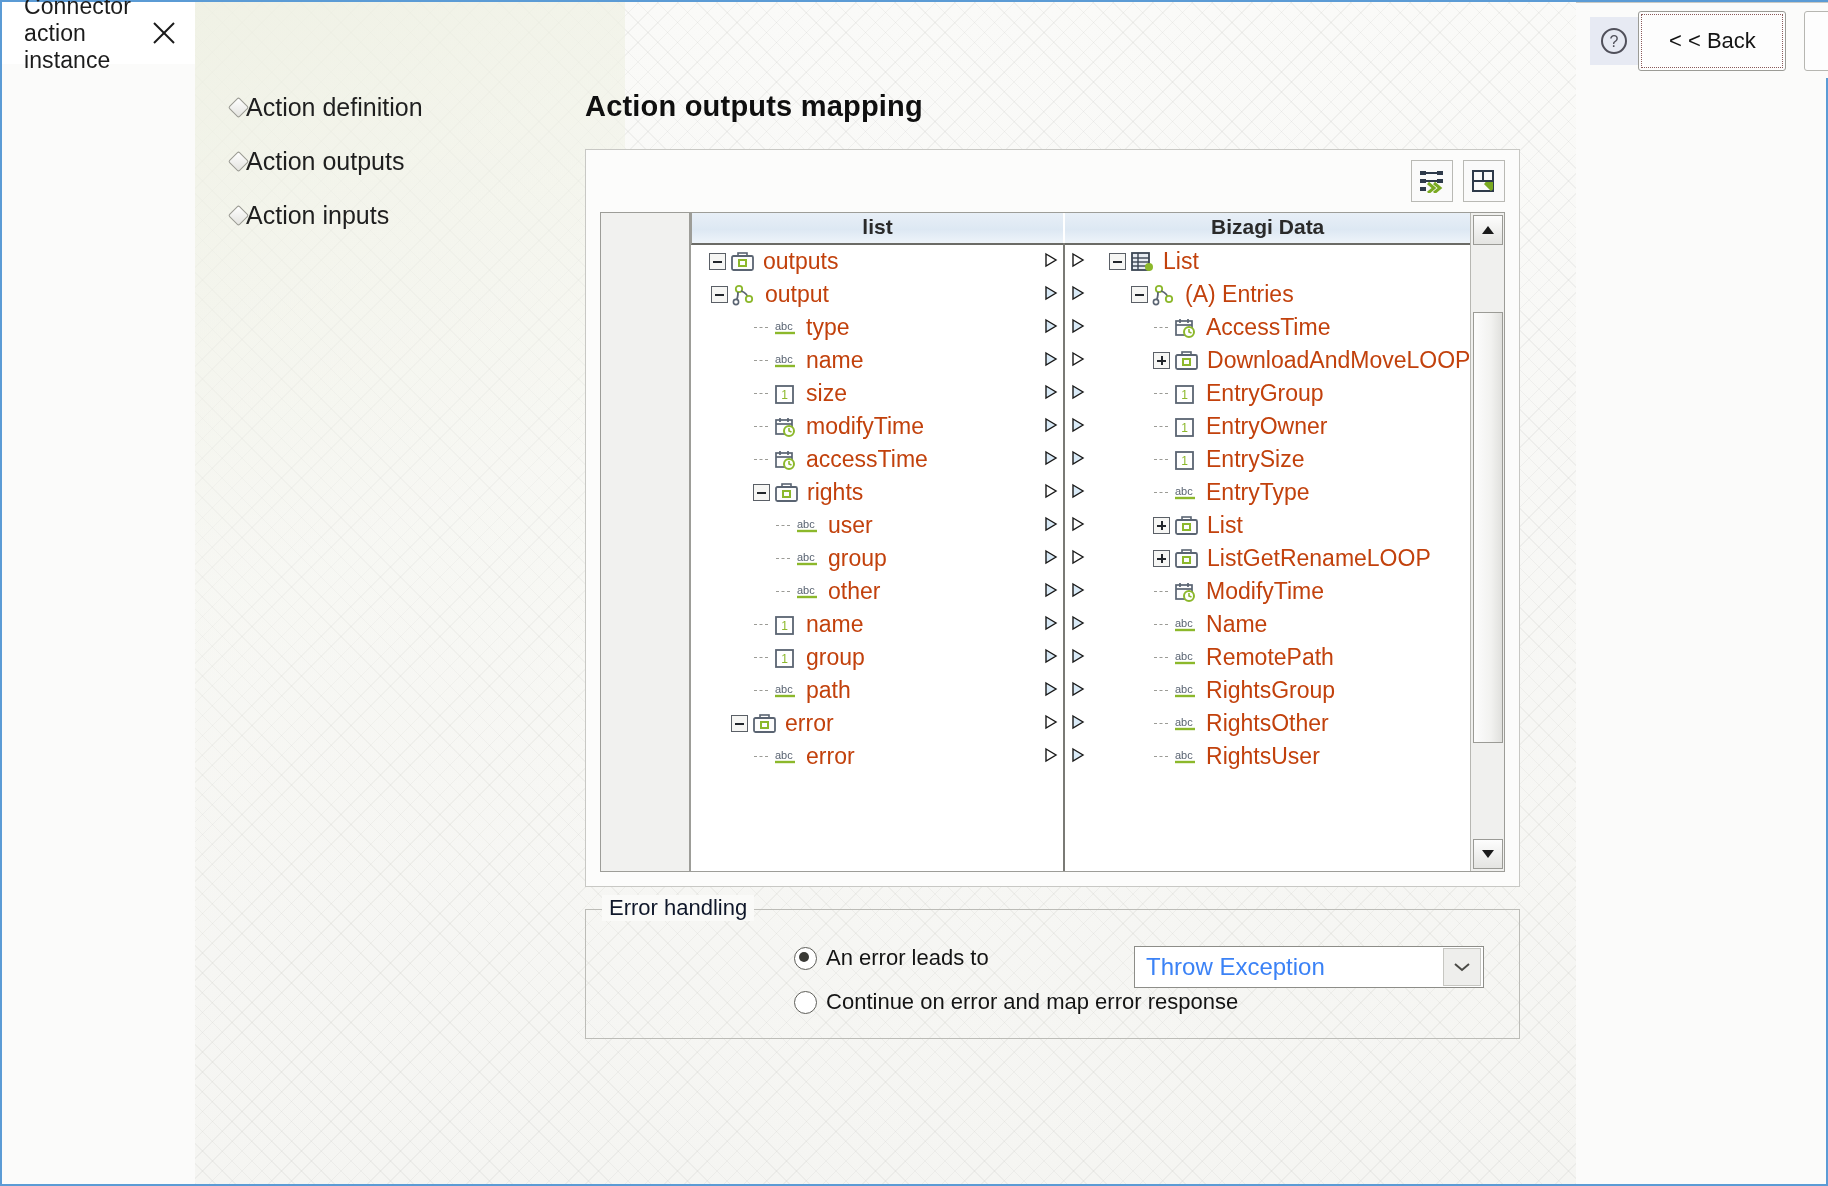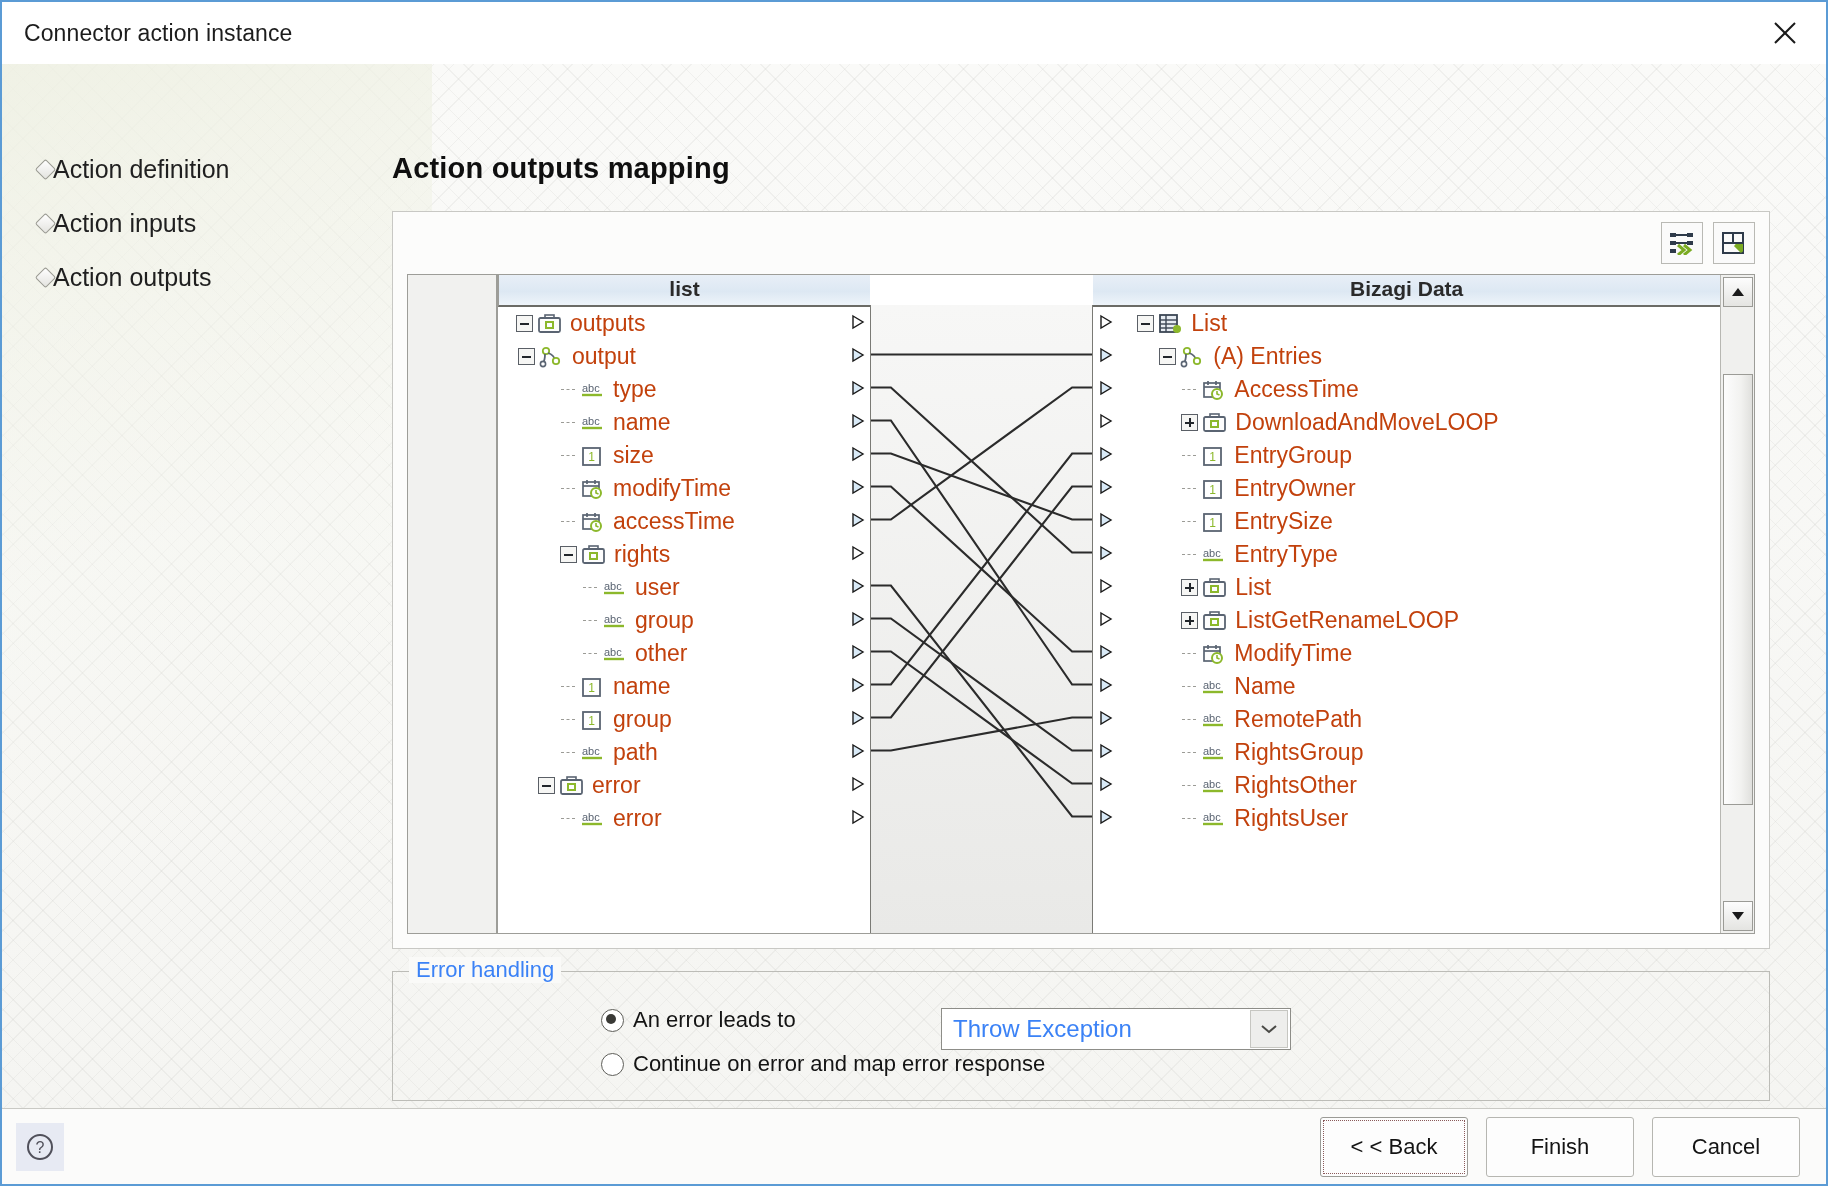--- a/index.html
+++ b/index.html
@@ -7,21 +7,21 @@
     width:1828px;height:1186px;overflow:hidden;
     font-family:"Liberation Sans",sans-serif;
     font-size:21px;color:#1a1a1a;
     background:#f4f4f2;
   }
   .window{
     position:absolute;inset:0;
     border:2px solid #5b9bd5;
     box-sizing:border-box;
     background:#fbfbfa;
-    display:flex;flex-direction:column;
+    display:flex;flex-direction:row;
   }
   
   .titlebar{
     height:62px;flex:0 0 62px;background:#ffffff;
     display:flex;align-items:center;justify-content:space-between;
     padding:0 18px 0 22px;box-sizing:border-box;
   }
   .titlebar .title{font-size:23px;color:#1c1c1c;letter-spacing:.1px;}
   .close-btn{
     width:46px;height:46px;display:flex;align-items:center;justify-content:center;
@@ -142,21 +142,21 @@
     border:1px solid #9b9b96;background:linear-gradient(90deg,#fdfdfd 0%,#f2f2f0 60%,#e0e0dd 100%);
     box-sizing:border-box;cursor:pointer;
   }
   
   .errbox{
     margin:22px 0 0 0;border:1px solid #bcbcb7;position:relative;
     height:130px;box-sizing:border-box;
   }
   .errbox-legend{
     position:absolute;top:-15px;left:16px;background:#fafaf8;padding:0 7px;
-    font-size:22px;color:#3b82f6;
+    font-size:22px;color:#0f172a;
   }
   .err-row{display:flex;align-items:center;height:44px;padding-left:208px;}
   .err-row.first{margin-top:26px;}
   .radio{
     width:23px;height:23px;flex:0 0 23px;border:1.6px solid #5e5e59;border-radius:50%;
     background:#fff;margin-right:9px;position:relative;cursor:pointer;box-sizing:border-box;
   }
   .radio.on:after{content:"";position:absolute;left:4.4px;top:4.4px;width:10px;height:10px;
     border-radius:50%;background:#3a3a36;}
   .err-label{font-size:22px;color:#141414;}
@@ -205,25 +205,25 @@
 
   <div class="body">
 
     <div class="nav">
       <div class="nav-item">
         <span class="nav-bullet"></span>
         <span>Action definition</span>
       </div>
       <div class="nav-item">
         <span class="nav-bullet"></span>
-        <span>Action inputs</span>
+        <span>Action outputs</span>
       </div>
       <div class="nav-item">
         <span class="nav-bullet"></span>
-        <span>Action outputs</span>
+        <span>Action inputs</span>
       </div>
     </div>
 
     <div class="main">
       <h1 class="page-title">Action outputs mapping</h1>
 
       <div class="mapper">
 
         <div class="mapper-toolbar">
           <div class="tool-btn">

